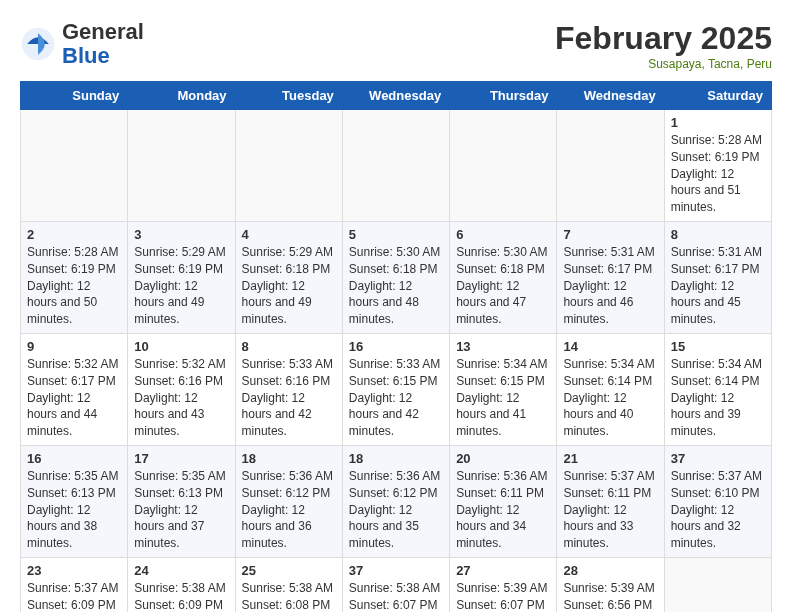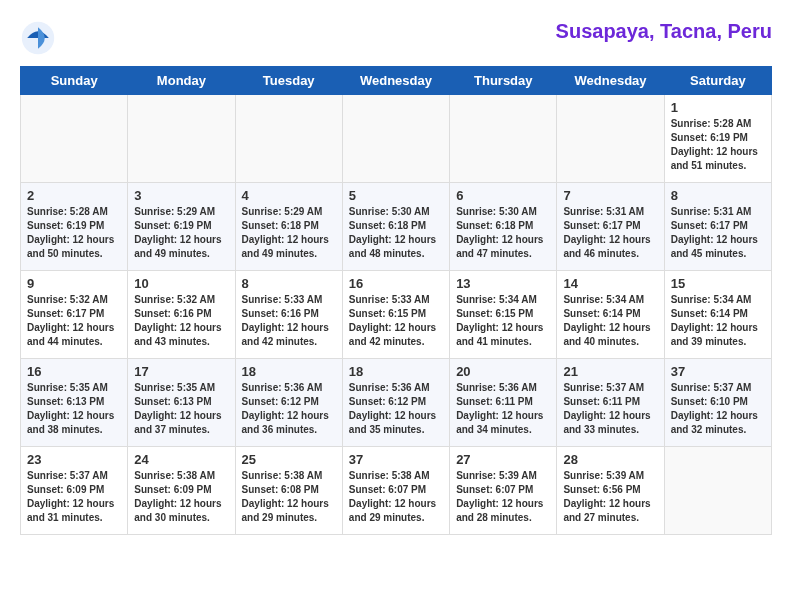--- a/index.html
+++ b/index.html
@@ -34,36 +34,36 @@
     }
     .title-block {
       text-align: right;
     }
     .title-block h1 {
       font-size: 32px;
       font-weight: bold;
       color: #333;
     }
     .title-block h2 {
-      font-size: 20px;
-      font-weight: bold;
-      color: #6d28d9;
+      font-size: 12px;
+      font-weight: normal;
+      color: #4d7c0f;
     }
     .calendar {
       width: 100%;
       border-collapse: collapse;
       border: 1px solid #ccc;
     }
     .calendar th {
       background-color: #1a5fb4;
       color: #fff;
       font-size: 13px;
       font-weight: bold;
       padding: 6px 8px;
-      text-align: center;
+      text-align: right;
       border: 1px solid #1a5fb4;
     }
     .calendar td {
       vertical-align: top;
       padding: 5px 6px;
       border: 1px solid #ddd;
       width: calc(100% / 7);
       height: 88px;
       font-size: 10.5px;
       color: #333;
@@ -72,24 +72,23 @@
     .calendar td.empty {
       background: #f9f9f9;
     }
     .day-number {
       font-size: 13px;
       font-weight: bold;
       display: block;
       margin-bottom: 2px;
     }
     .day-info {
-      font-size: 10px;
+      font-size: 12px;
       color: #333;
       line-height: 1.4;
-      font-weight: bold;
     }
     tr:nth-child(even) td {
       background: #f5f7fc;
     }
     tr:nth-child(odd) td {
       background: #fff;
     }
     .calendar thead tr th {
       background: #1a5fb4;
     }
@@ -97,22 +96,27 @@
 </head>
 <body>
 
 <div class="header">
   <div class="logo">
     <svg class="logo-icon" viewBox="0 0 40 40">
       <circle cx="20" cy="20" r="18" fill="#e8f0fc"></circle>
       <path d="M8 20 Q20 5 32 20" fill="#1a5fb4"></path>
       <path d="M20 8 Q35 20 20 32" fill="#4a90d9"></path>
     </svg>
+    <div class="logo-text">
+      <span class="logo-general">General</span><br>
+      <span class="logo-blue">Blue</span>
+    </div>
   </div>
   <div class="title-block">
+    <h1>February 2025</h1>
     <h2>Susapaya, Tacna, Peru</h2>
   </div>
 </div>
 
 <table class="calendar">
   <thead>
     <tr>
     <th>Sunday</th>
         <th>Monday</th>
         <th>Tuesday</th>

